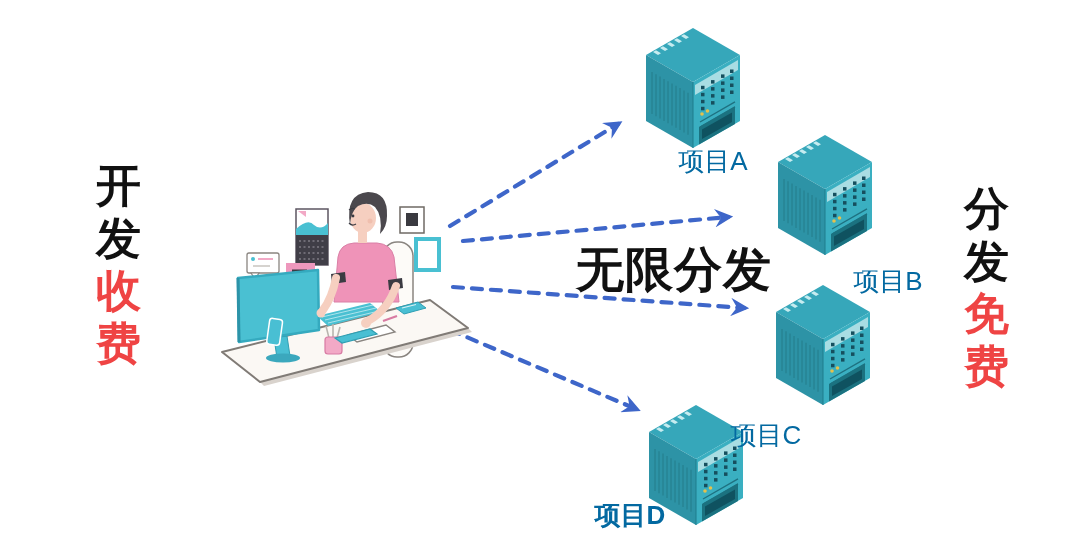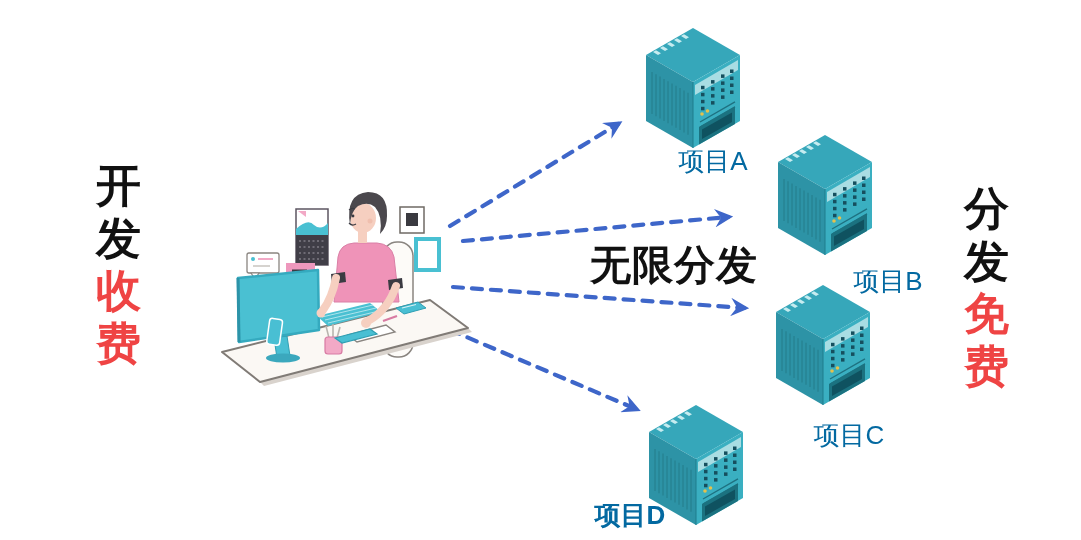--- a/index.html
+++ b/index.html
@@ -11,29 +11,29 @@
   .stage{position:absolute;inset:0;width:1081px;height:540px;}
   svg.stage{display:block;}
   .vcaption{
     position:absolute;width:1em;font-size:45px;line-height:1.17;
     font-weight:900;color:#111111;word-break:break-all;text-align:center;
     letter-spacing:0;white-space:normal;
   }
   .vcaption .red{color:#ef4444;}
   .flow-label{
     position:absolute;left:566px;top:238px;width:216px;text-align:center;
-    font-size:41px;font-weight:900;color:#111111;letter-spacing:1px;
+    font-size:48px;font-weight:900;color:#111111;letter-spacing:1px;
   }
   .srv-label{
     position:absolute;width:112px;text-align:center;
     font-size:26px;font-weight:500;color:#0369a1;
   }
   #label-a{left:657px;top:144px;}
   #label-b{left:832px;top:264px;}
-  #label-c{left:793px;top:418px;}
+  #label-c{left:710px;top:418px;}
   #label-d{left:574px;top:498px;font-weight:bold;}
 </style>
 </head>
 <body>
 
 <svg class="stage" width="1081" height="540" viewBox="0 0 1081 540">
   <defs>
     <marker id="ah" viewBox="0 0 10 10" refX="7.2" refY="5" markerWidth="4.4" markerHeight="4.4" orient="auto">
       <path d="M0,0 L10,5 L0,10 L3.4,5 Z" fill="#3e66c9"></path>
     </marker>

